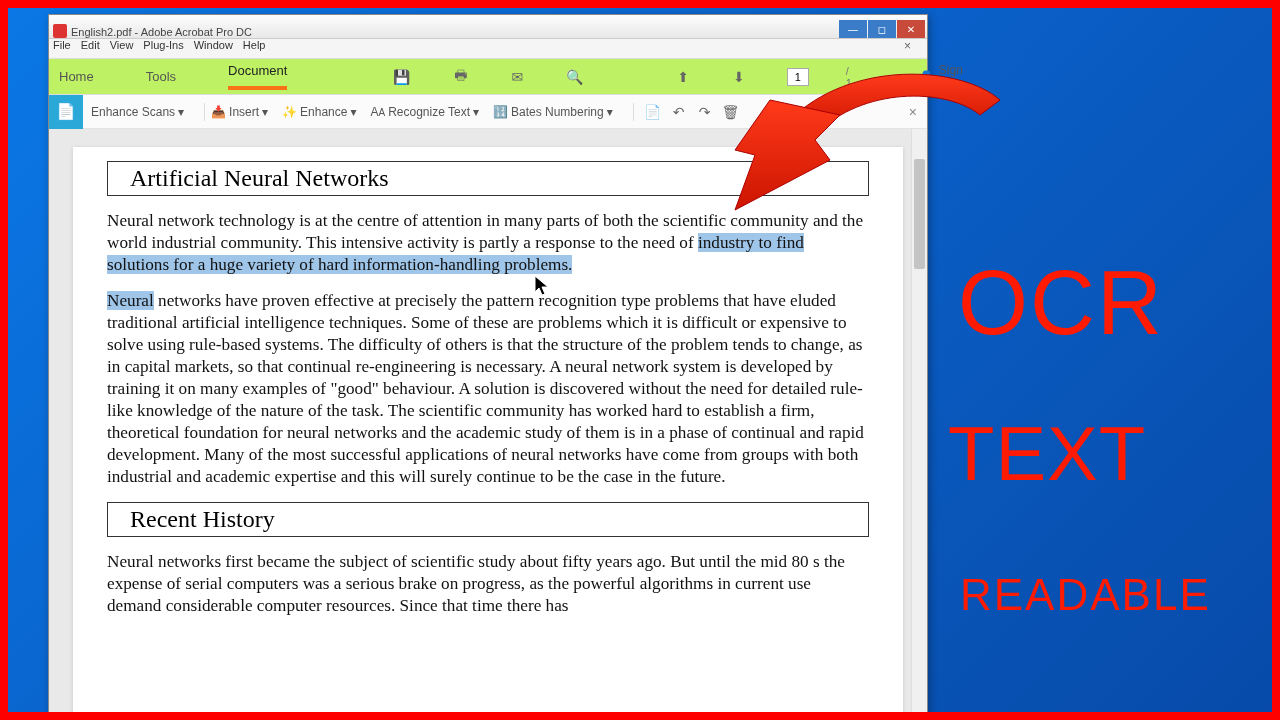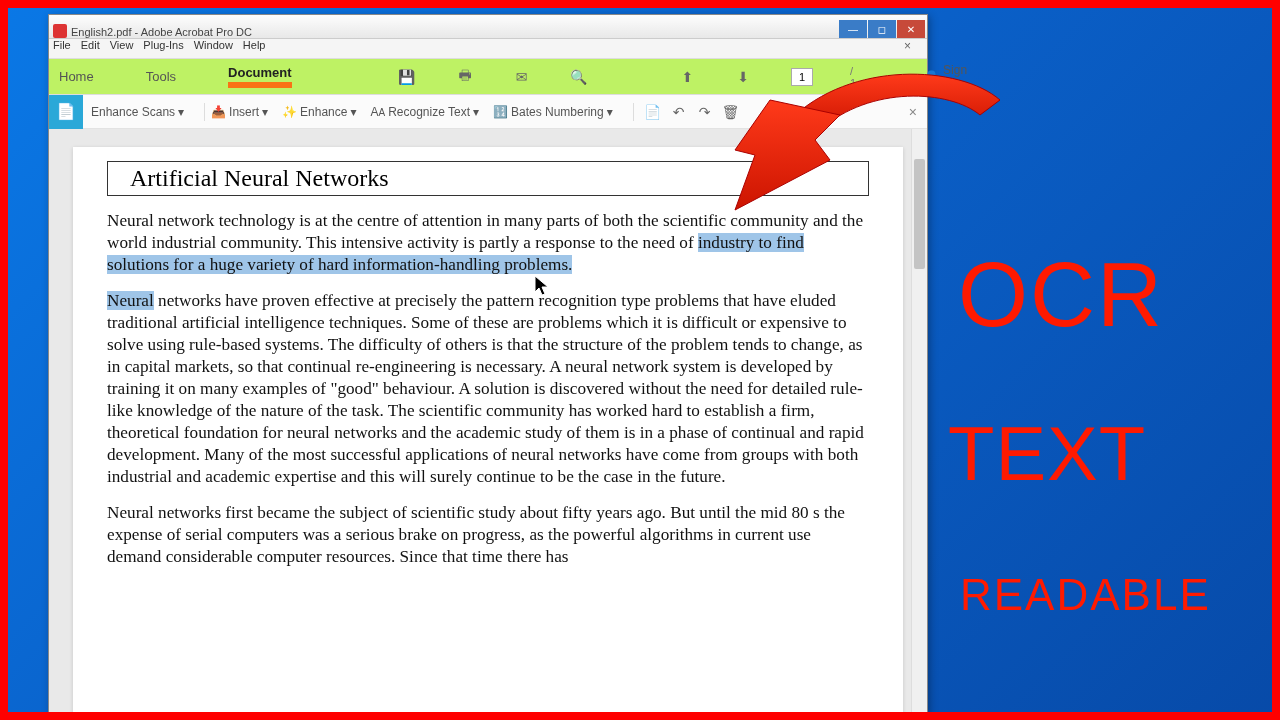--- a/index.html
+++ b/index.html
@@ -36,21 +36,21 @@
   display:flex; align-items:flex-start; font-size:11px; color:#333; padding:0 4px;
   position: relative;
 }
 .menubar span { margin-right: 10px; cursor: default;}
 .menubar .close-x { position:absolute; right:6px; font-size:12px; color:#666;}
 .toolbar1 {
   height: 36px; background:#bef264; border-bottom:1px solid #ddd;
   display:flex; align-items:center; font-size:13px; color:#555; padding:0 10px;gap:34px;
 }
 .toolbar1 .tab { margin-right:18px; cursor:default; }
-.toolbar1 .tab.active { color:#222; font-weight:700; border-bottom:6px solid #f97316; padding-bottom:2px;}
+.toolbar1 .tab.active { color:#222; font-weight:400; border-bottom:4px solid #f97316; padding-bottom:8px;}
 .toolbar1 .sep { width:1px; height:20px; background:#ccc; margin:0 8px;}
 .tb-icon { width:16px; height:16px; display:inline-flex; align-items:center; justify-content:center; margin:0 5px; color:#666; font-size:14px;}
 .toolbar1 .page-input { width:22px; height:18px; border:1px solid #aaa; font-size:11px; text-align:center; margin:0 3px;}
 .toolbar1 .page-total { font-size:11px; color:#777;}
 .toolbar1 .flex1 { flex:1; }
 .toolbar1 .signin { font-size:12px; color:#555; display:flex; align-items:center; gap:4px;}
 .toolbar2 {
   height: 34px; background:#fbfbfb; border-bottom:1px solid #e3e3e3;
   display:flex; align-items:center; font-size:12px; color:#555;
   position:relative;
@@ -80,21 +80,21 @@
   position:absolute; left:534px; top:275px; z-index:50; font-size:14px; color:#000;
 }
 
 .big-arrow {
   position:absolute; left:700px; top:60px; z-index:60;
 }
 .overlay-text {
   position:absolute; color:#ff1a00; font-family: Arial, sans-serif; z-index:70;
   font-weight:400;
 }
-.ot1 { left:958px; top:244px; font-size:90px; letter-spacing:2px;}
+.ot1 { left:958px; top:252px; font-size:90px; letter-spacing:2px;}
 .ot2 { left:948px; top:410px; font-size:76px; letter-spacing:1px;text-align:center;}
 .ot3 { left:960px; top:570px; font-size:44px; letter-spacing:2px;}
 </style>
 </head>
 <body>
 
 <div class="app-window">
 
   <div class="titlebar">
     <span class="doc-icon"></span>
@@ -177,20 +177,23 @@
     <div class="page">
       <div class="sec-title-box">
         <div class="sec-title">Artificial Neural Networks</div>
       </div>
       <p class="para">
         <span>Neural network technology is at the centre of attention in many parts of both the scientific community and the world industrial community. This intensive activity is partly a response to the need of </span><span class="hl">industry to find solutions for a huge variety of hard information-handling problems.</span>
       </p>
       <p class="para">
         <span class="hl">Neural</span><span> networks have proven effective at precisely the pattern recognition type problems that have eluded traditional artificial intelligence techniques. Some of these are problems which it is difficult or expensive to solve using rule-based systems. The difficulty of others is that the structure of the problem tends to change, as in capital markets, so that continual re-engineering is necessary. A neural network system is developed by training it on many examples of "good" behaviour. A solution is discovered without the need for detailed rule-like knowledge of the nature of the task. The scientific community has worked hard to establish a firm, theoretical foundation for neural networks and the academic study of them is in a phase of continual and rapid development. Many of the most successful applications of neural networks have come from groups with both industrial and academic expertise and this will surely continue to be the case in the future.</span>
       </p>
+      <div class="sec-title-box">
+        <div class="sec-title">Recent History</div>
+      </div>
       <p class="para">Neural networks first became the subject of scientific study about fifty years ago. But until the mid  80 s the expense of serial computers was a serious brake on progress, as the powerful algorithms in current use demand considerable computer resources. Since that time there has</p>
     </div>
     <div class="scrollbar-v">
       <div class="thumb"></div>
     </div>
   </div>
 </div>
 
 <div class="cursor-arrow">
   <svg width="18" height="22">

